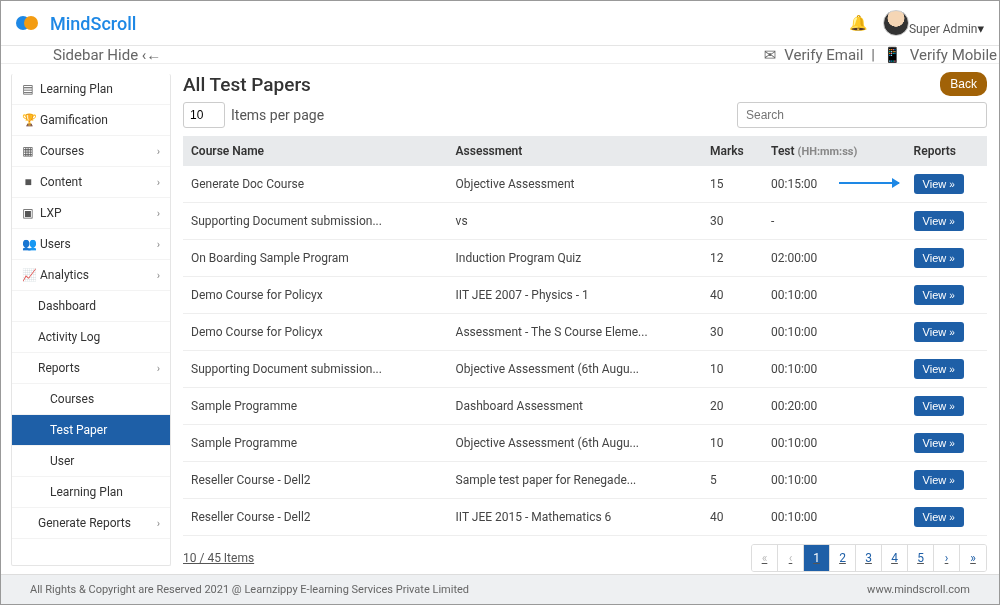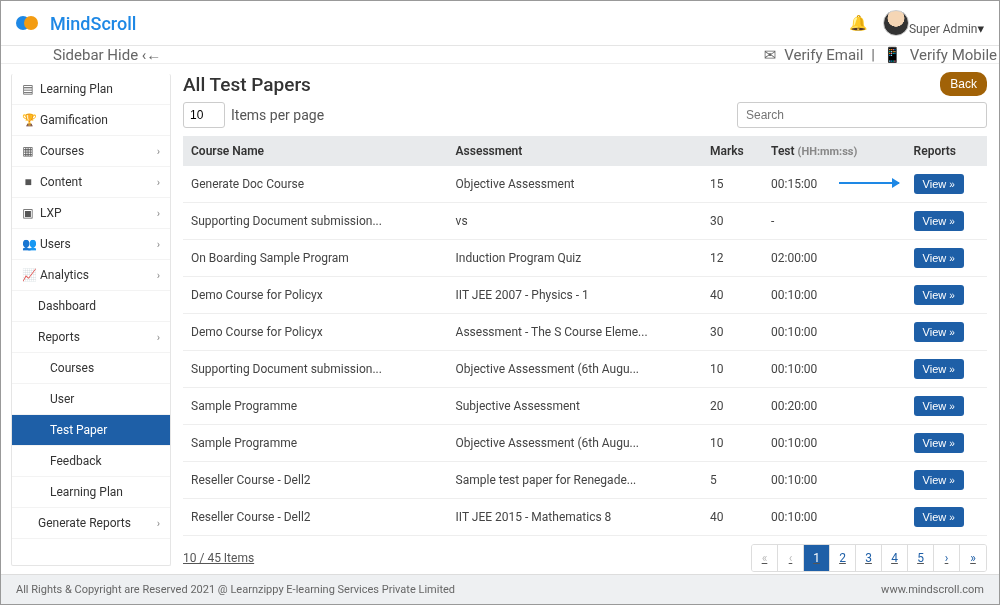--- a/index.html
+++ b/index.html
@@ -63,21 +63,21 @@
 
     
     .table-footer { display: flex; justify-content: space-between; align-items: center; margin-top: 8px; font-size: 12px; color: #555; text-decoration: underline; }
     .pagination { display: flex; border: 1px solid #ddd; border-radius: 3px; overflow: hidden; }
     .pagination a { width: 26px; height: 26px; display: flex; align-items: center; justify-content: center; font-size: 12px; color: #1e5fa7; border-right: 1px solid #ddd; text-decoration: none; cursor: pointer; background: #fff; }
     .pagination a:last-child { border-right: none; }
     .pagination a.active { background: #1e5fa7; color: #fff; }
     .pagination a.disabled { color: #bbb; cursor: default; }
 
     
-    .footer { position: absolute; bottom: 0; left: 0; right: 0; height: 30px; background: #eef0f2; border-top: 1px solid #ddd; display: flex; align-items: center; justify-content: space-between; padding: 0 15px; font-size: 11px; color: #666; }
+    .footer { position: absolute; bottom: 0; left: 0; right: 0; height: 30px; background: #eef0f2; border-top: 1px solid #ddd; display: flex; align-items: center; justify-content: space-between; padding: 0 29px; font-size: 11px; color: #666; }
   </style>
 </head>
 <body>
 
 <div class="wrapper">
 
   <div class="header">
     <div class="brand">
       <span class="brand-icon">
         <span class="dot1"></span>
@@ -153,34 +153,34 @@
         <span class="lbl">
             <span class="sb-icon">📈</span>
             <span>Analytics</span>
           </span>
         <span class="chev">›</span>
       </div>
       <div class="sb-item sub">
         <span>Dashboard</span>
       </div>
       <div class="sb-item sub">
+        <span>Activity Log</span>
+      </div>
+      <div class="sb-item sub">
         <span>Reports</span>
         <span class="chev">›</span>
       </div>
       <div class="sb-item sub2">
         <span>Courses</span>
       </div>
+      <div class="sb-item sub2 active">
+        <span>Test Paper</span>
+      </div>
       <div class="sb-item sub2">
         <span>User</span>
-      </div>
-      <div class="sb-item sub2 active">
-        <span>Test Paper</span>
-      </div>
-      <div class="sb-item sub2">
-        <span>Feedback</span>
       </div>
       <div class="sb-item sub2">
         <span>Learning Plan</span>
       </div>
       <div class="sb-item sub">
         <span>Generate Reports</span>
         <span class="chev">›</span>
       </div>
     </div>
 
@@ -266,21 +266,21 @@
               <td>Objective Assessment (6th Augu...</td>
               <td>10</td>
               <td>00:10:00</td>
               <td><button class="view-btn">
                   <span>View</span>
                   <span class="chev2">»</span>
                 </button></td>
             </tr>
             <tr>
               <td>Sample Programme</td>
-              <td>Subjective Assessment</td>
+              <td>Dashboard Assessment</td>
               <td>20</td>
               <td>00:20:00</td>
               <td><button class="view-btn">
                   <span>View</span>
                   <span class="chev2">»</span>
                 </button></td>
             </tr>
             <tr>
               <td>Sample Programme</td>
               <td>Objective Assessment (6th Augu...</td>
@@ -296,21 +296,21 @@
               <td>Sample test paper for Renegade...</td>
               <td>5</td>
               <td>00:10:00</td>
               <td><button class="view-btn">
                   <span>View</span>
                   <span class="chev2">»</span>
                 </button></td>
             </tr>
             <tr>
               <td>Reseller Course - Dell2</td>
-              <td>IIT JEE 2015 - Mathematics 8</td>
+              <td>IIT JEE 2015 - Mathematics 6</td>
               <td>40</td>
               <td>00:10:00</td>
               <td><button class="view-btn">
                   <span>View</span>
                   <span class="chev2">»</span>
                 </button></td>
             </tr>
           </tbody>
       </table>
 

